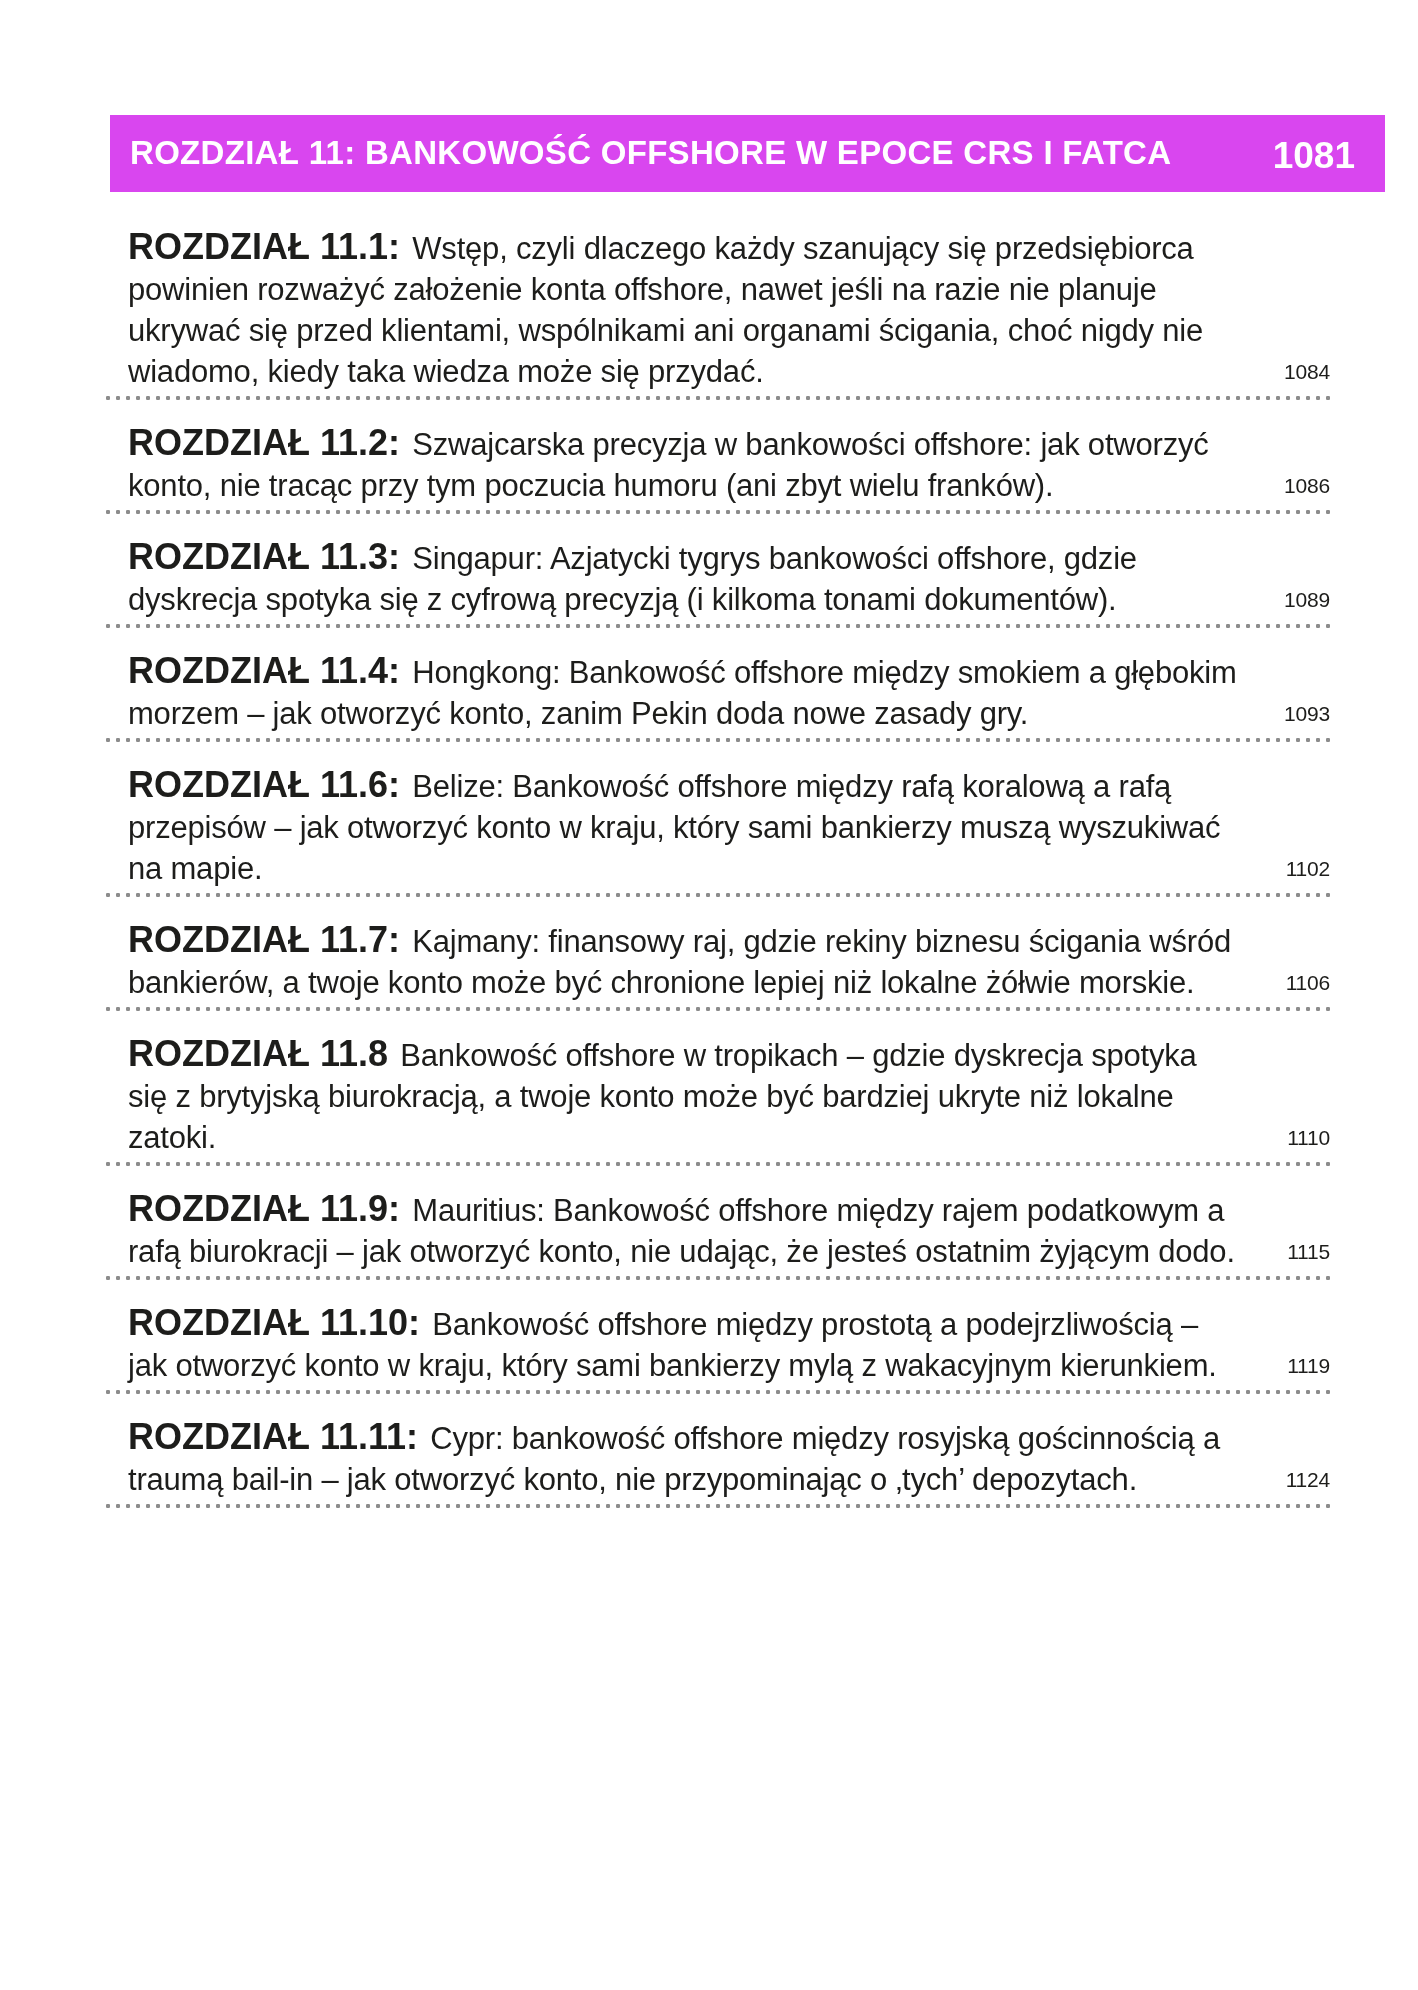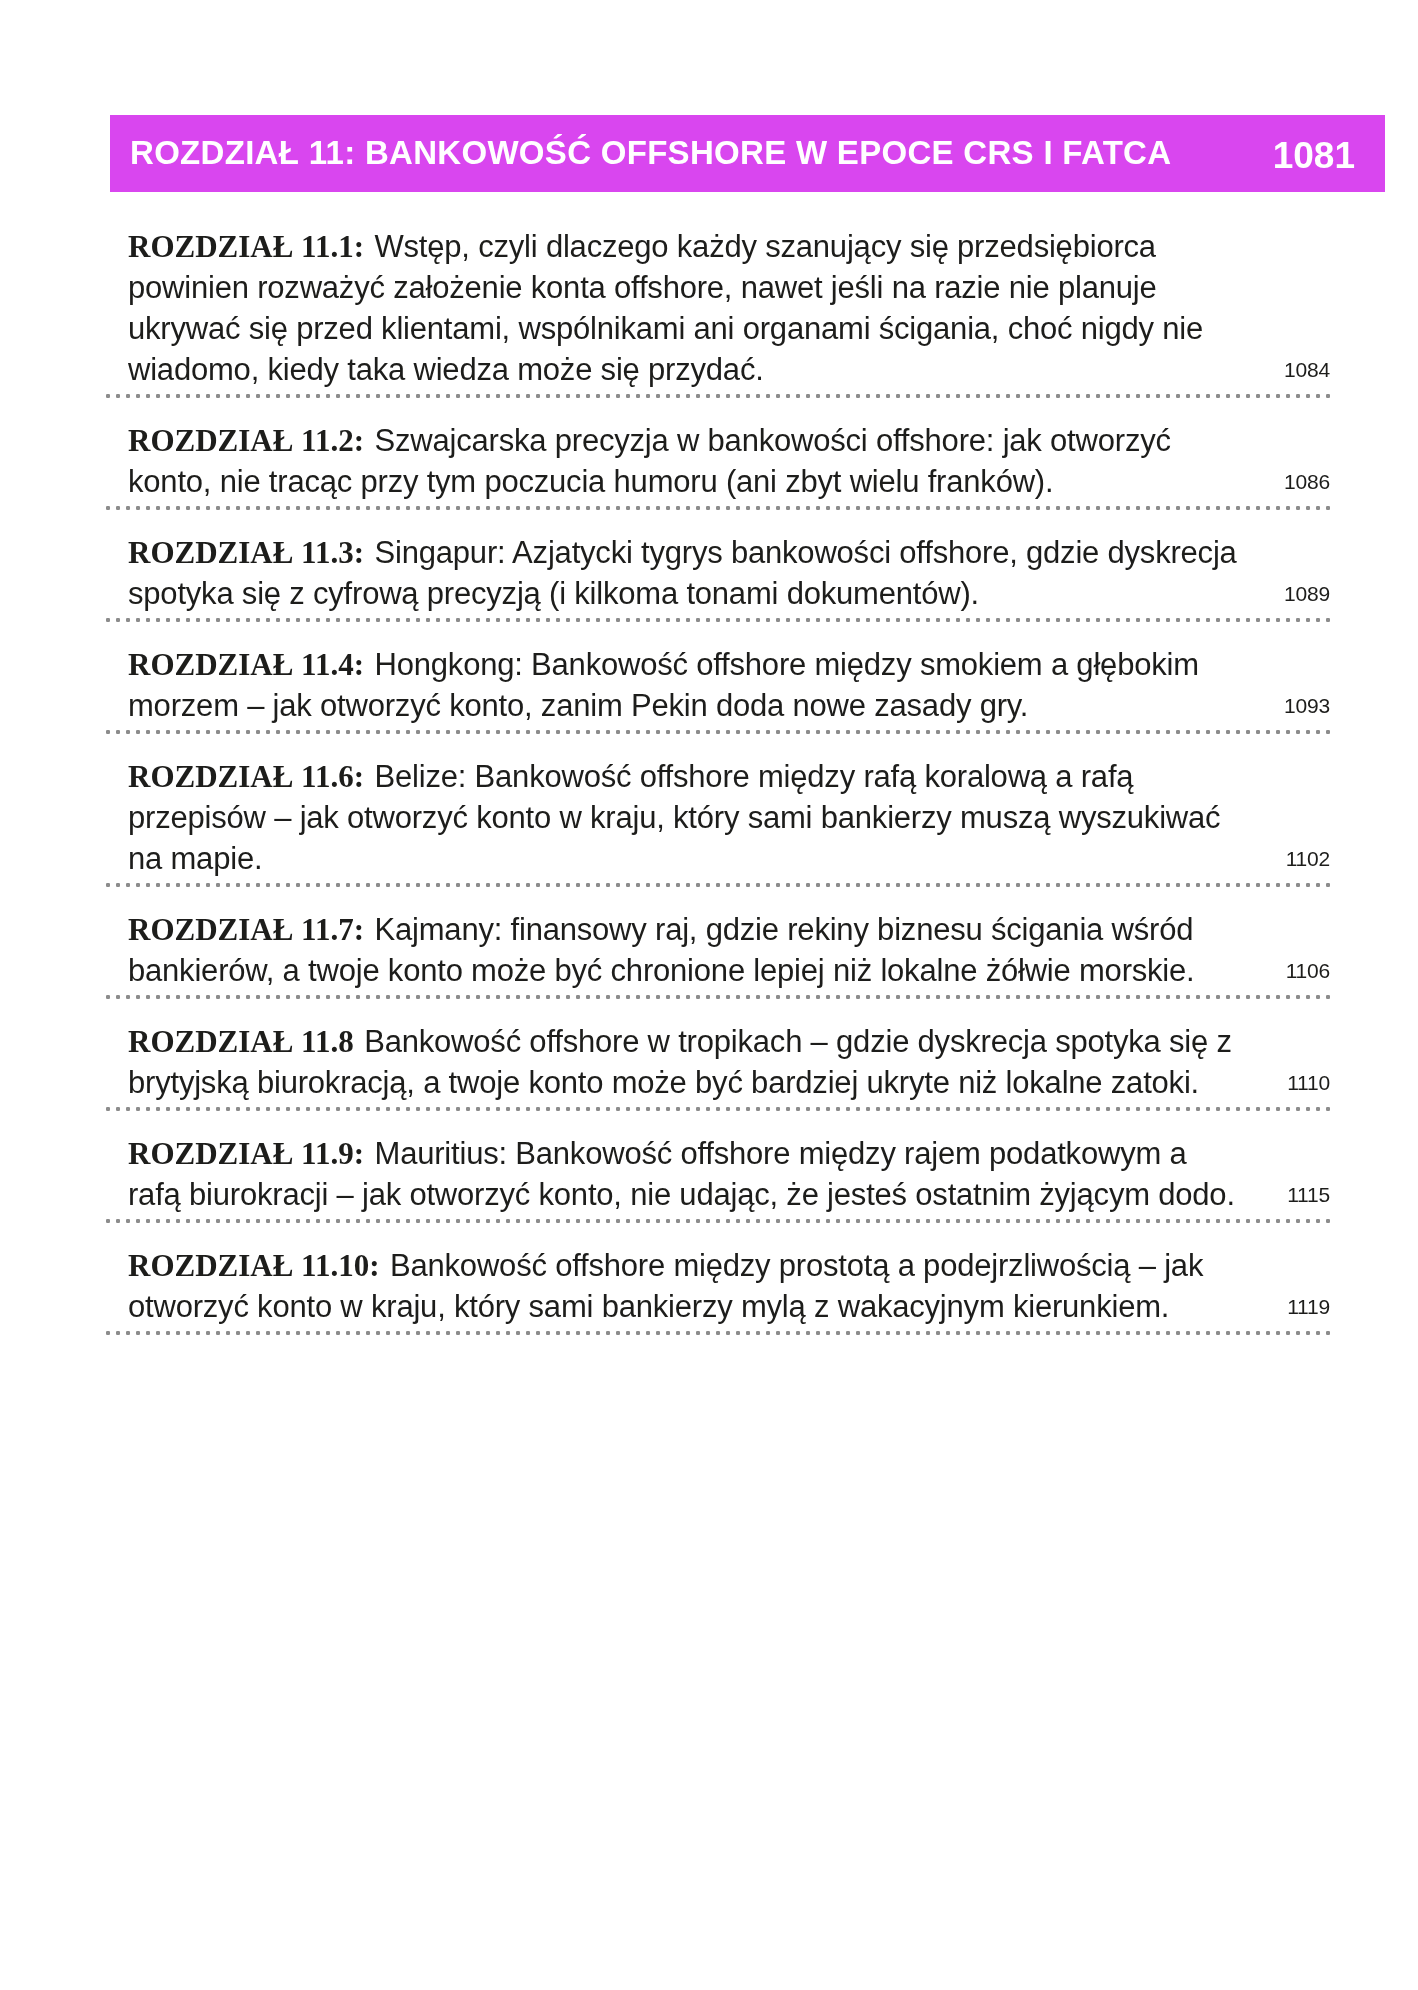--- a/index.html
+++ b/index.html
@@ -52,25 +52,24 @@
   .entry-body {
     position: relative;
     padding-left: 25px;   
     padding-right: 92px;  
     font-size: 31px;
     line-height: 41px;
     letter-spacing: -0.2px;
   }
   .entry-label {
     font-weight: 700;
-    font-size: 31px;
+    font-size: 36px;
     letter-spacing: 0;
     margin-right: 0.34em;
     white-space: nowrap;
-    font-family: Liberation Serif, serif;
   }
   .entry-page {
     position: absolute;
     right: 0;
     bottom: 0;
     font-size: 21px;
     line-height: 41px;
     font-variant-numeric: oldstyle-nums;
     font-feature-settings: "onum" 1;
   }
@@ -161,14 +160,21 @@
   </div>
 
   <div class="toc-entry">
     <div class="entry-body">
       <span class="entry-label">ROZDZIAŁ 11.10:</span><span class="entry-title">Bankowość offshore między prostotą a podejrzliwością – jak otworzyć konto w kraju, który sami bankierzy mylą z wakacyjnym kierunkiem.</span>
       <span class="entry-page">1119</span>
     </div>
     <div class="dotted-sep"></div>
   </div>
 
+  <div class="toc-entry">
+    <div class="entry-body">
+      <span class="entry-label">ROZDZIAŁ 11.11:</span><span class="entry-title">Cypr: bankowość offshore między rosyjską gościnnością a traumą bail-in – jak otworzyć konto, nie przypominając o ‚tych’ depozytach.</span>
+      <span class="entry-page">1124</span>
+    </div>
+    <div class="dotted-sep"></div>
+  </div>
 
 </div>
 
 </body></html>

